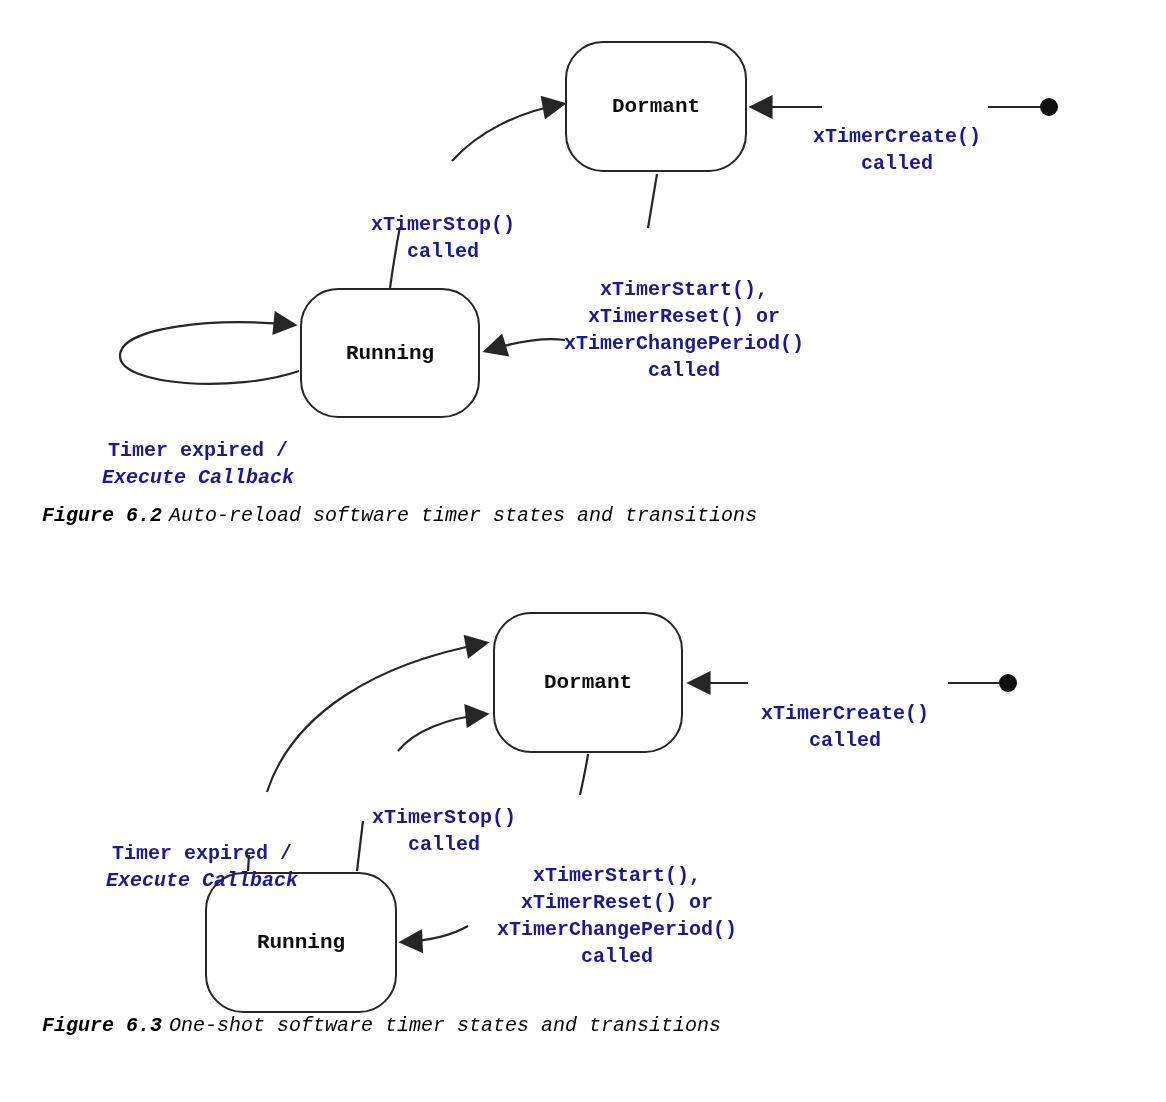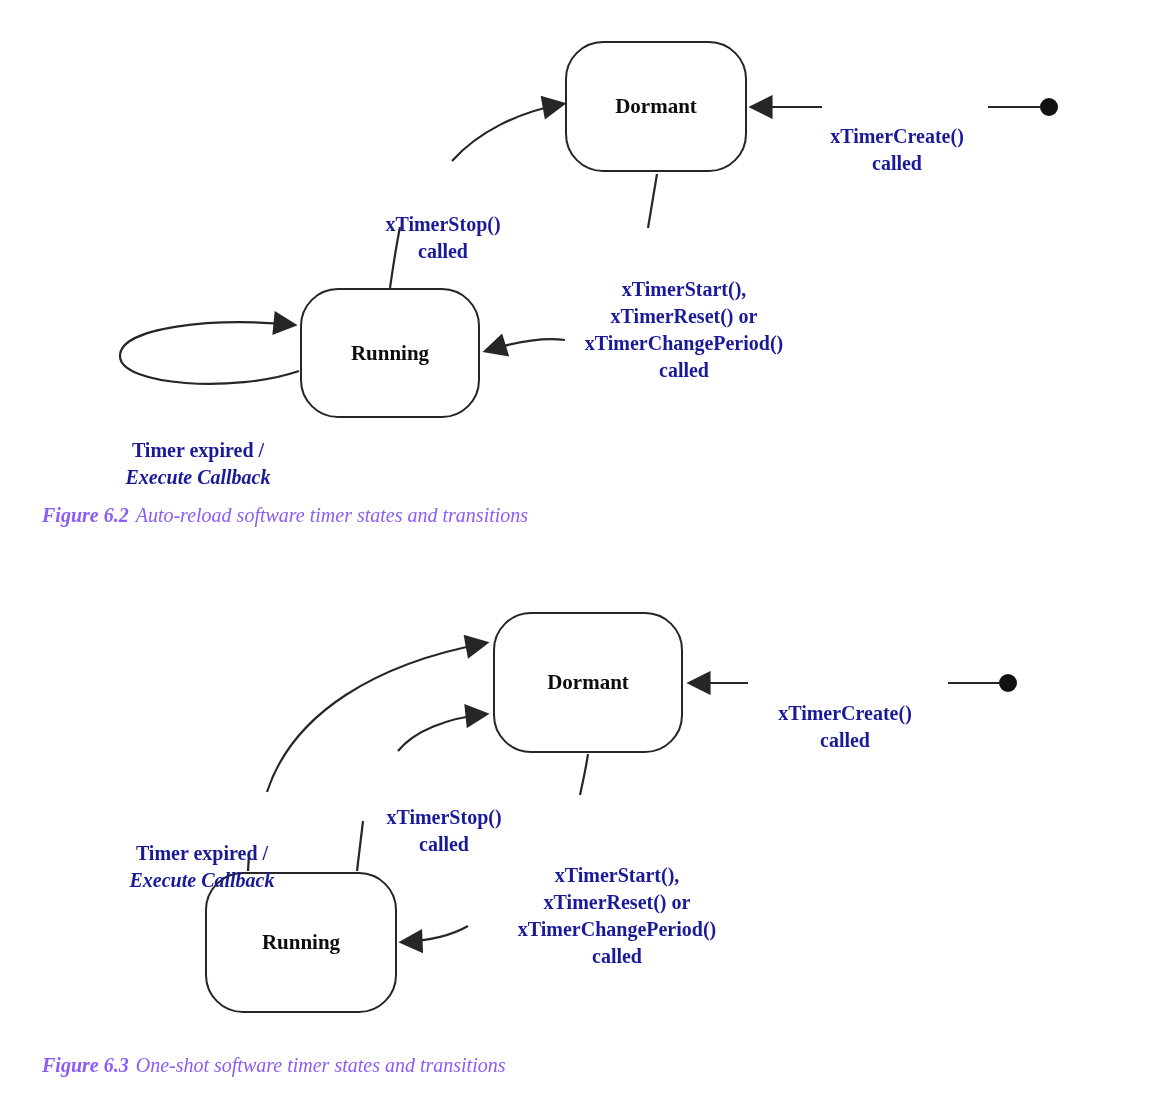--- a/index.html
+++ b/index.html
@@ -8,21 +8,21 @@
     --state-text:#0d0d0d;
     --bg:#ffffff;
   }
   html,body{margin:0;padding:0;background:var(--bg);}
   .page{
     position:relative;
     width:1166px;
     height:1102px;
     background:var(--bg);
     overflow:hidden;
-    font-family:Liberation Serif, serif;
+    font-family:Liberation Mono, monospace;
   }
   svg.edges{
     position:absolute;
     left:0;top:0;
     width:1166px;height:1102px;
     pointer-events:none;
   }
   svg.edges .edge{
     fill:none;
     stroke:var(--line);
@@ -53,21 +53,21 @@
     line-height:27px;
     white-space:nowrap;
     margin-top:44px;
   }
   .lbl .it{ font-style:italic; }
   .caption{
     position:absolute;
     margin:0;
     font-style:italic;
     font-size:20px;
-    color:#8b5cf6;
+    color:#000000;
     white-space:nowrap;
   }
   .caption .cap-label{
     font-weight:bold;
     margin-right:7px;
   }
 </style>
 </head>
 <body>
 
@@ -162,17 +162,17 @@
     <div>xTimerStart(),</div>
     <div>xTimerReset() or</div>
     <div>xTimerChangePeriod()</div>
     <div>called</div>
   </div>
   <div class="lbl" style="left:202px; top:823px;">
     <div>Timer expired /</div>
     <div class="it">Execute Callback</div>
   </div>
 
-  <p class="caption" style="left:42px; top:1054px;">
+  <p class="caption" style="left:42px; top:1014px;">
     <span class="cap-label">Figure 6.3</span><span>One-shot software timer states and transitions</span>
   </p>
 
 </div>
 
 </body></html>

